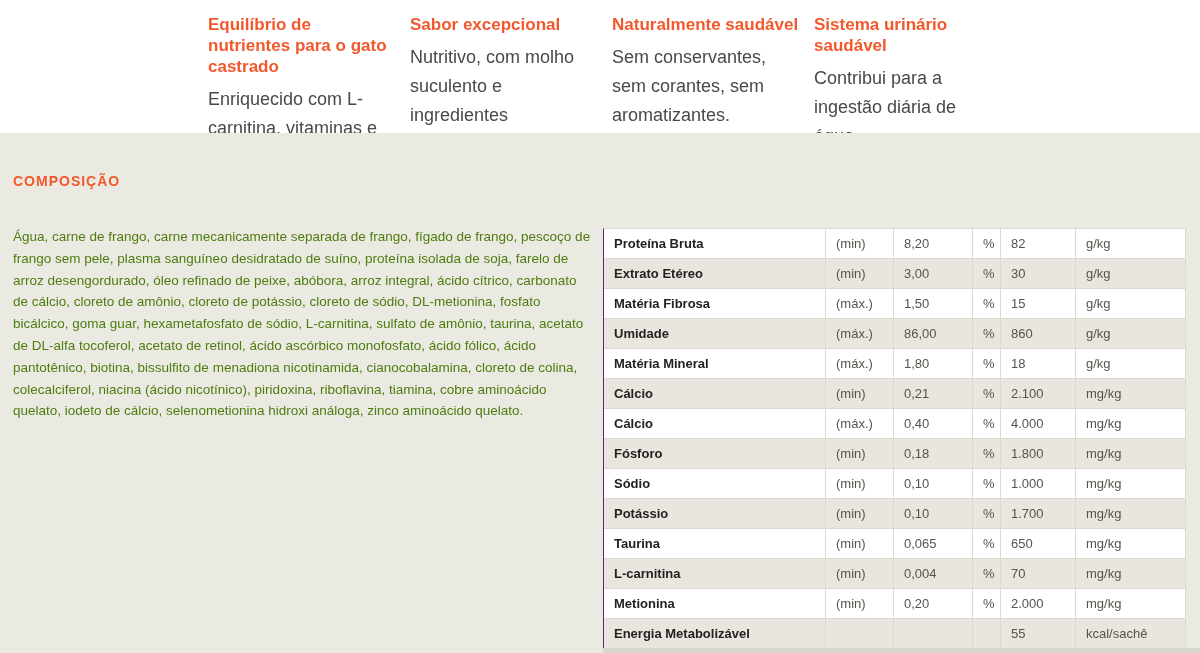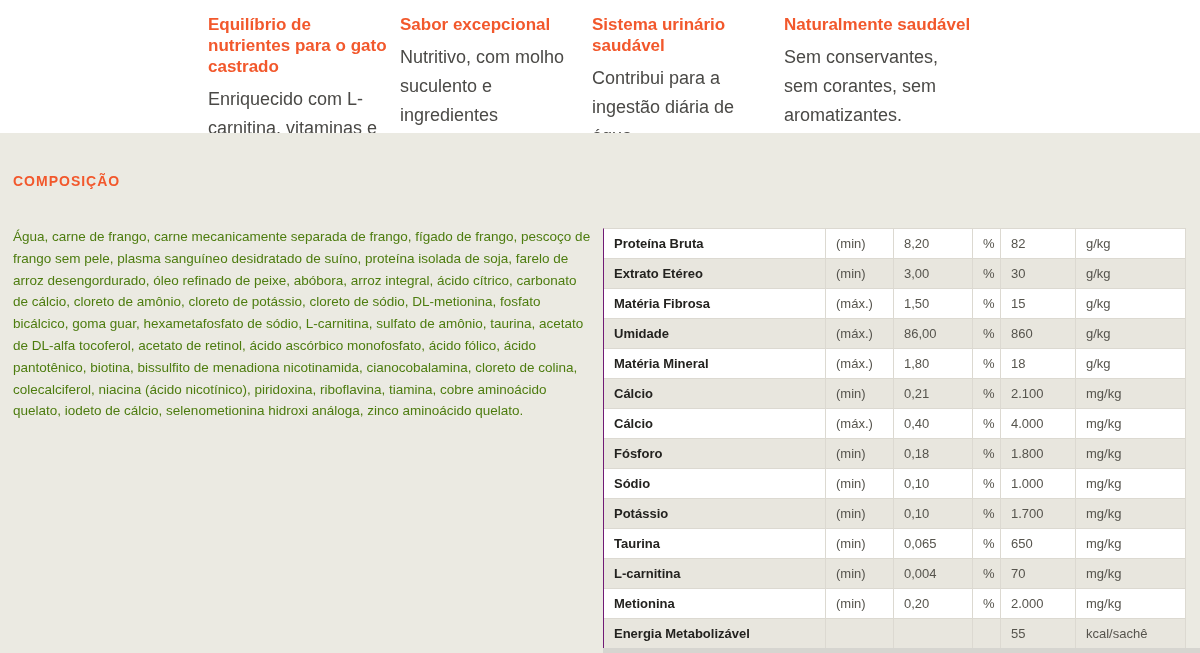--- a/index.html
+++ b/index.html
@@ -11,21 +11,21 @@
     height: 653px;
     overflow: hidden;
     background: #ffffff;
   }
   
   .features {
     position: absolute;
     left: 208px;
     top: 14px;
     display: flex;
-    gap: 4px;
+    gap: 14px;
   }
   .feature { width: 188px; }
   .feature h3 {
     color: #f2582c;
     font-size: 17px;
     font-weight: 700;
     line-height: 1.24;
     margin-bottom: 8px;
   }
   .feature p {
@@ -102,26 +102,26 @@
   <div class="features">
     <div class="feature">
       <h3>Equilíbrio de nutrientes para o gato castrado</h3>
       <p>Enriquecido com L-carnitina, vitaminas e minerais.</p>
     </div>
     <div class="feature">
       <h3>Sabor excepcional</h3>
       <p>Nutritivo, com molho suculento e ingredientes selecionados.</p>
     </div>
     <div class="feature">
+      <h3>Naturalmente saudável</h3>
+      <p>Sem conservantes, sem corantes, sem aromatizantes.</p>
+    </div>
+    <div class="feature">
       <h3>Sistema urinário saudável</h3>
       <p>Contribui para a ingestão diária de água.</p>
-    </div>
-    <div class="feature">
-      <h3>Naturalmente saudável</h3>
-      <p>Sem conservantes, sem corantes, sem aromatizantes.</p>
     </div>
   </div>
 
   <div class="section-bottom"></div>
 
   <div class="composicao-heading">COMPOSIÇÃO</div>
 
   <p class="ingredients">Água, carne de frango, carne mecanicamente separada de frango, fígado de frango, pescoço de frango sem pele, plasma sanguíneo desidratado de suíno, proteína isolada de soja, farelo de arroz desengordurado, óleo refinado de peixe, abóbora, arroz integral, ácido cítrico, carbonato de cálcio, cloreto de amônio, cloreto de potássio, cloreto de sódio, DL-metionina, fosfato bicálcico, goma guar, hexametafosfato de sódio, L-carnitina, sulfato de amônio, taurina, acetato de DL-alfa tocoferol, acetato de retinol, ácido ascórbico monofosfato, ácido fólico, ácido pantotênico, biotina, bissulfito de menadiona nicotinamida, cianocobalamina, cloreto de colina, colecalciferol, niacina (ácido nicotínico), piridoxina, riboflavina, tiamina, cobre aminoácido quelato, iodeto de cálcio, selenometionina hidroxi análoga, zinco aminoácido quelato.</p>
 
   <div class="ntable">

